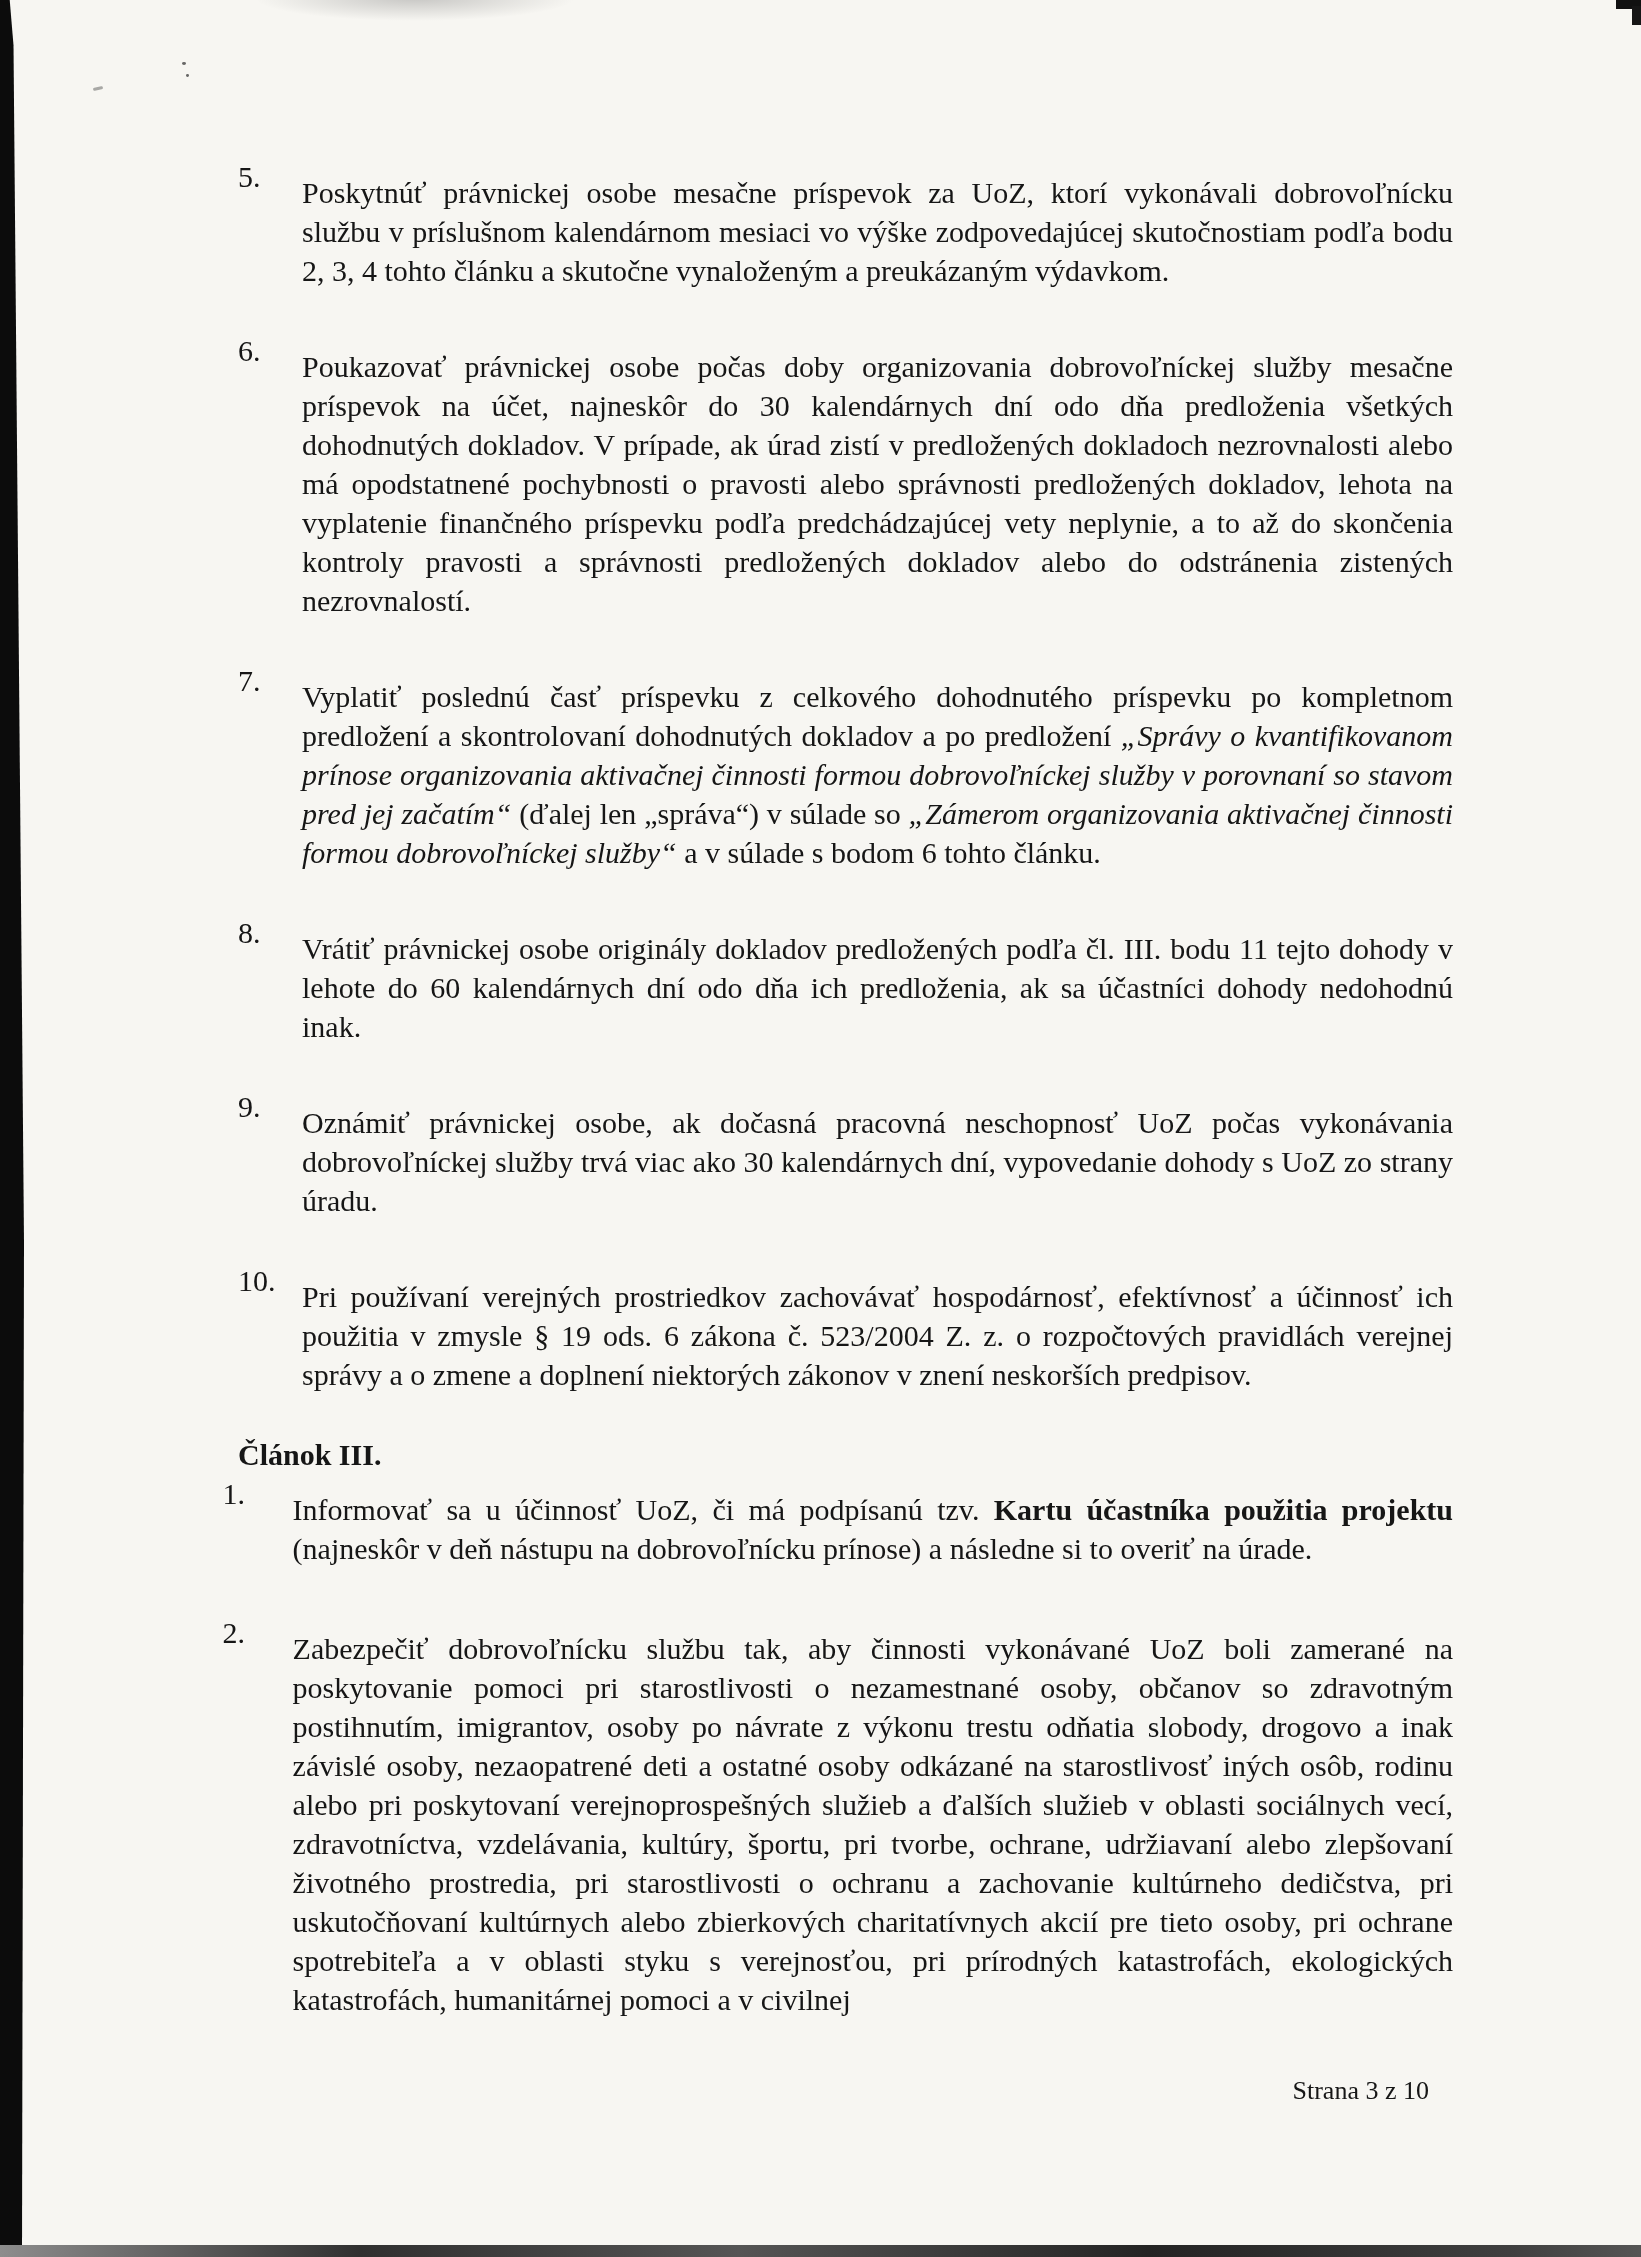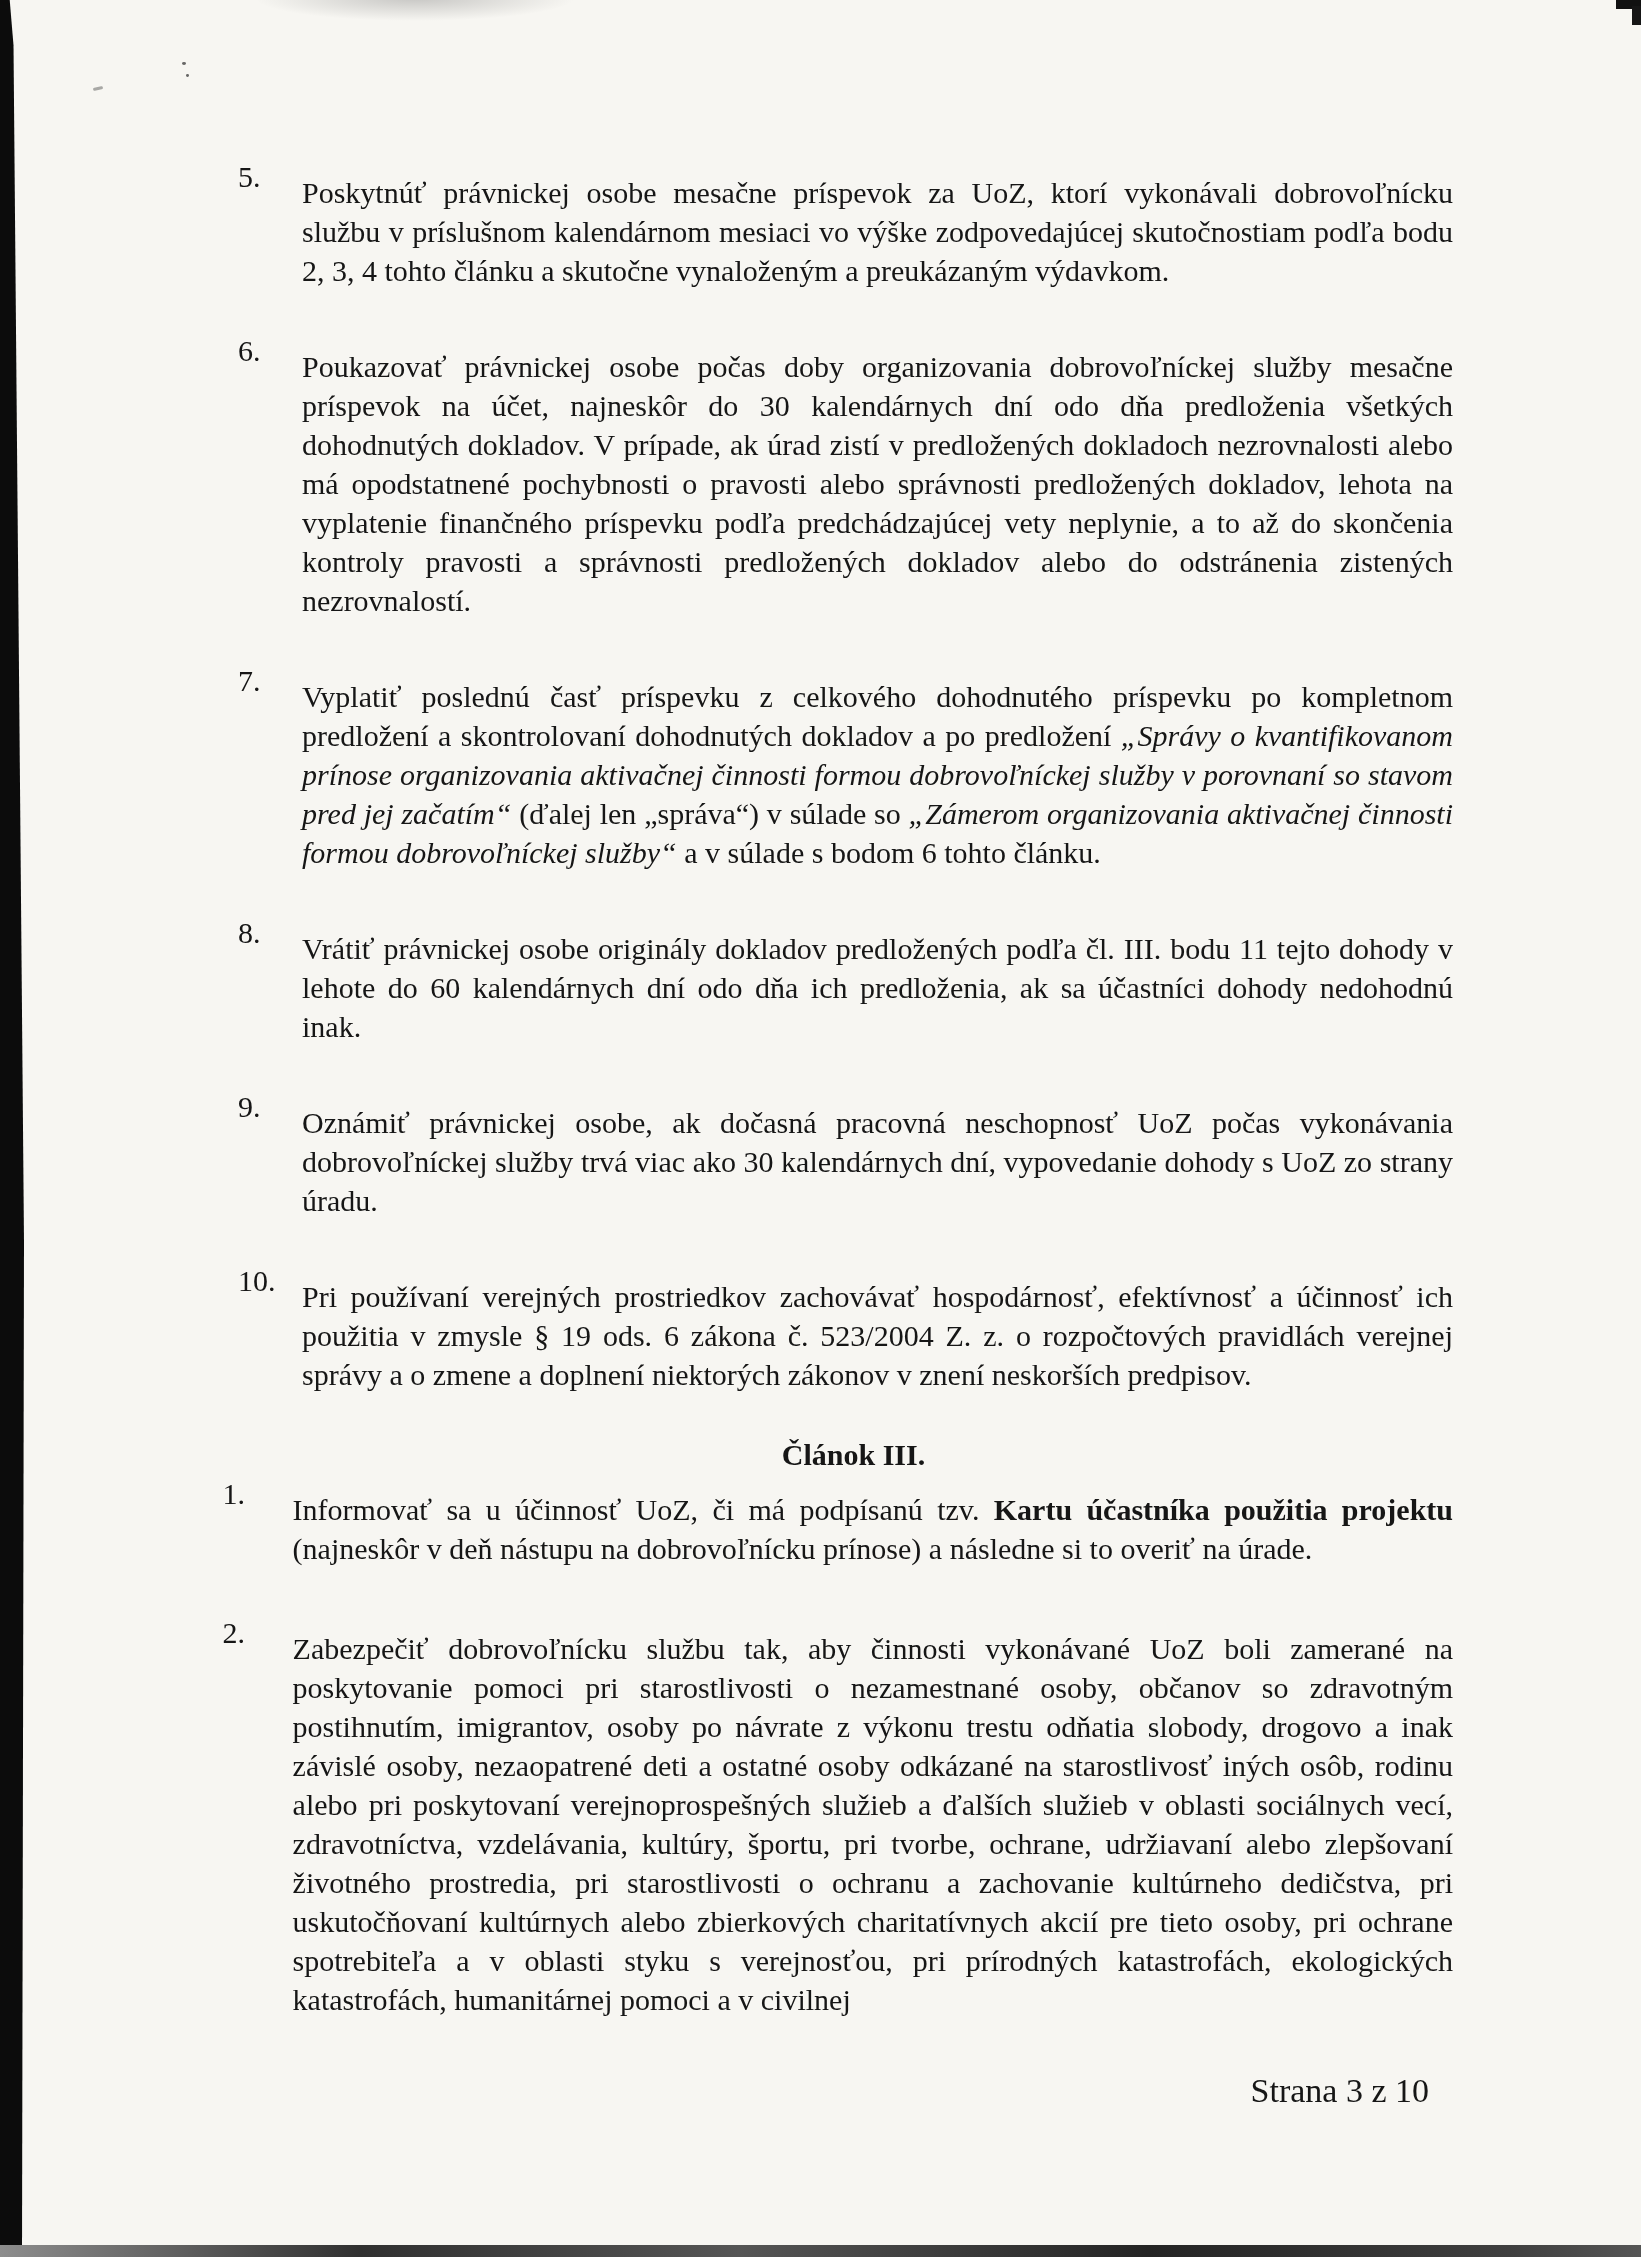--- a/index.html
+++ b/index.html
@@ -43,27 +43,27 @@
     font-size:30px; line-height:39px;
   }
   .li { display:flex; margin:0 0 25px 0; }
   .li .num { flex:0 0 48px; }
   .li .txt { flex:1 1 auto; margin:16px; text-align:justify; }
   .listB .li { margin-bottom:29px; }
   .listB .num { margin-left:-15.4px; flex-basis:54px; }
   .italic { font-style:italic; }
   .bold { font-weight:bold; }
 
-  .article-head { text-align:center; font-weight:bold; margin-top:10px; }
+  .article-head { text-align:left; font-weight:bold; margin-top:10px; }
   .article-head .t1, .article-head .t2 { display:block; }
   .intro-head { font-weight:bold; margin:32px 0 9.7px -15.4px; }
 
   .footer {
     position:absolute; top:2076px; right:212px;
-    font-size:34px; line-height:29px;
+    font-size:26px; line-height:29px;
   }
 </style>
 </head>
 <body>
 
 <div class="scan">
 
   <div class="top-shadow"></div>
   <div class="speck s1"></div>
   <div class="speck s2"></div>

